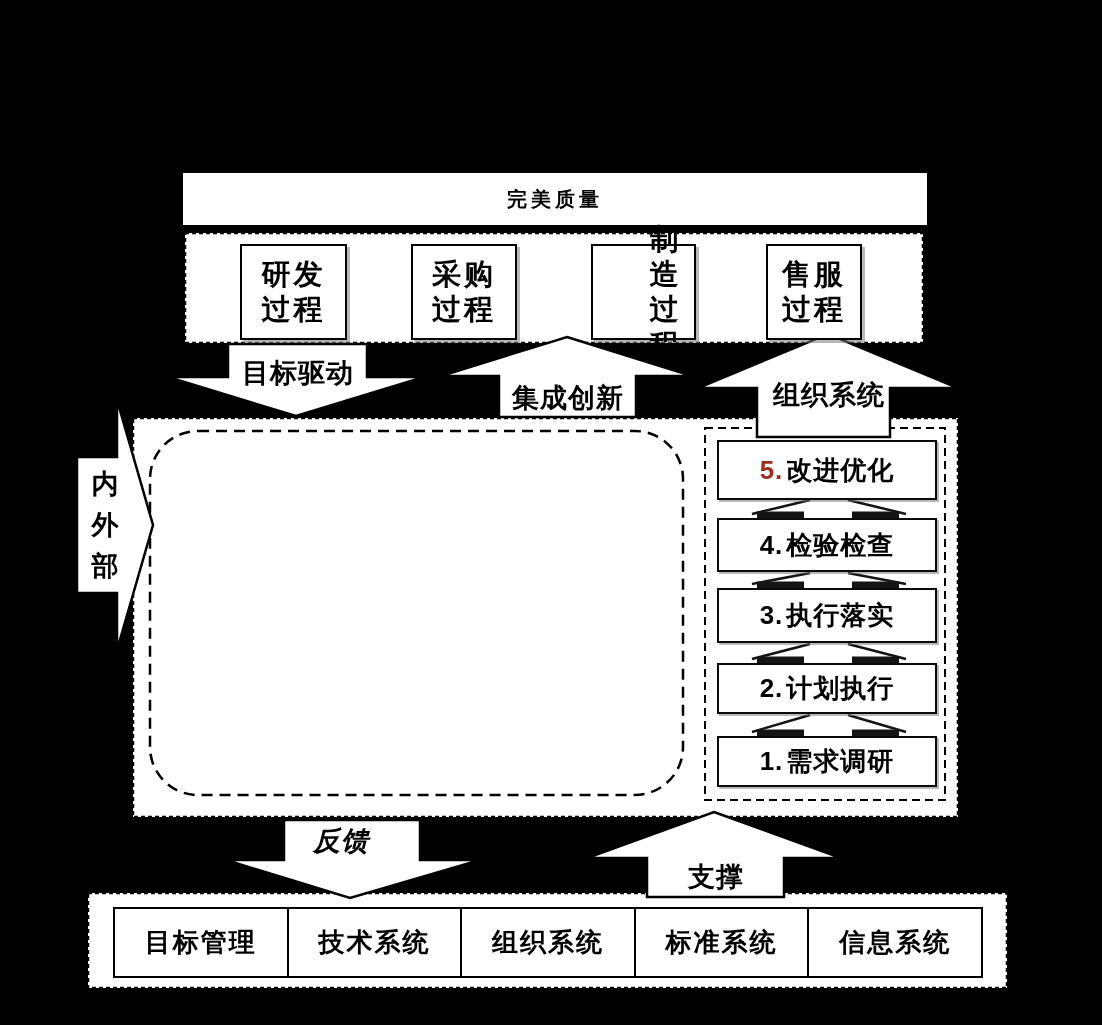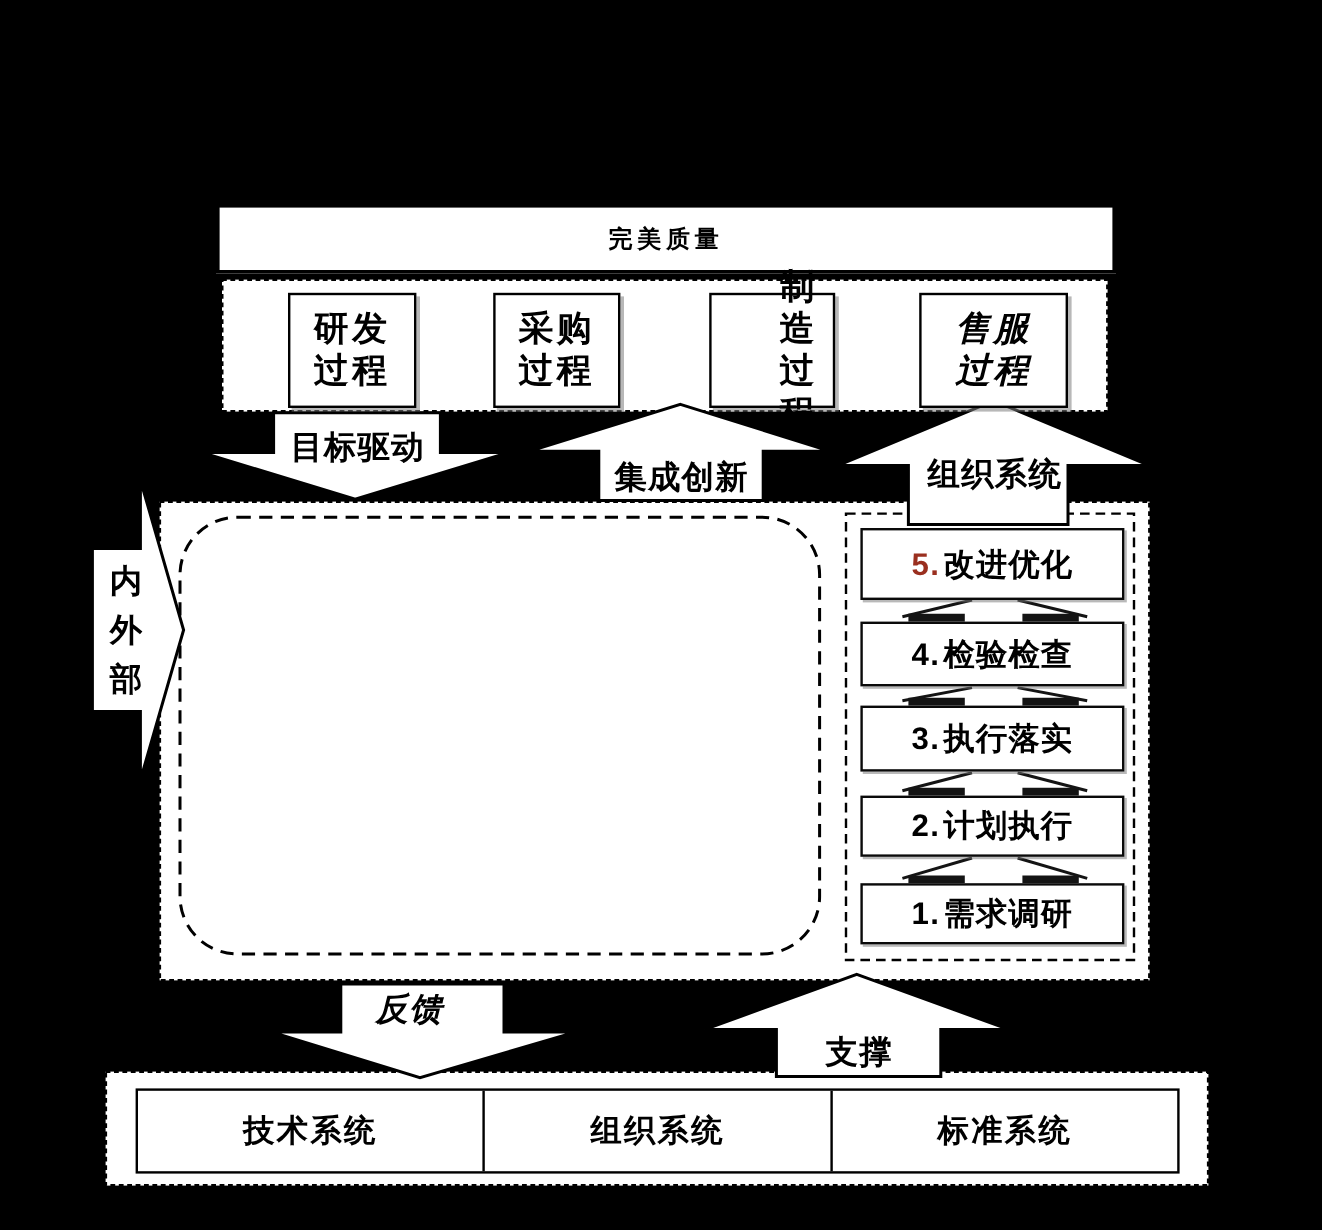--- a/index.html
+++ b/index.html
@@ -102,21 +102,21 @@
   <div class="abs panel title-box">
     <span>完美质量</span>
   </div>
 
   <div class="abs panel process-box" style="left:240px;width:107px;">研发
 过程</div>
   <div class="abs panel process-box" style="left:411px;width:106px;">采购
 过程</div>
   <div class="abs panel process-box" style="left:591px;width:105px;padding-left:44px;">制造
 过程</div>
-  <div class="abs panel process-box" style="left:766px;width:124px;font-style:italic;">售服
+  <div class="abs panel process-box" style="left:766px;width:96px;">售服
 过程</div>
 
   <div class="abs arrow-label" style="left:224px;top:358px;width:148px;">目标驱动</div>
   <div class="abs arrow-label" style="left:496px;top:383px;width:144px;">集成创新</div>
   <div class="abs arrow-label" style="left:758px;top:380px;width:142px;">组织系统</div>
   <div class="abs arrow-label vertical-label" style="left:88px;top:464px;width:34px;">内外部</div>
   <div class="abs arrow-label" style="left:274px;top:826px;width:134px;font-style:italic;">反馈</div>
   <div class="abs arrow-label" style="left:649px;top:862px;width:134px;">支撑</div>
 
   <div class="abs panel step-box" style="top:440px;height:60px;">
@@ -134,18 +134,20 @@
   <div class="abs panel step-box" style="top:663px;height:51px;">
     <span class="step-num" style="color: rgb(0, 0, 0);">2.</span>
     <span>计划执行</span>
   </div>
   <div class="abs panel step-box" style="top:736px;height:51px;">
     <span class="step-num" style="color: rgb(0, 0, 0);">1.</span>
     <span>需求调研</span>
   </div>
 
   <div class="abs panel foundation-band">
+    <div class="foundation-cell">目标管理</div>
     <div class="foundation-cell">技术系统</div>
     <div class="foundation-cell">组织系统</div>
     <div class="foundation-cell">标准系统</div>
+    <div class="foundation-cell">信息系统</div>
   </div>
 
 </div>
 
 </body></html>

